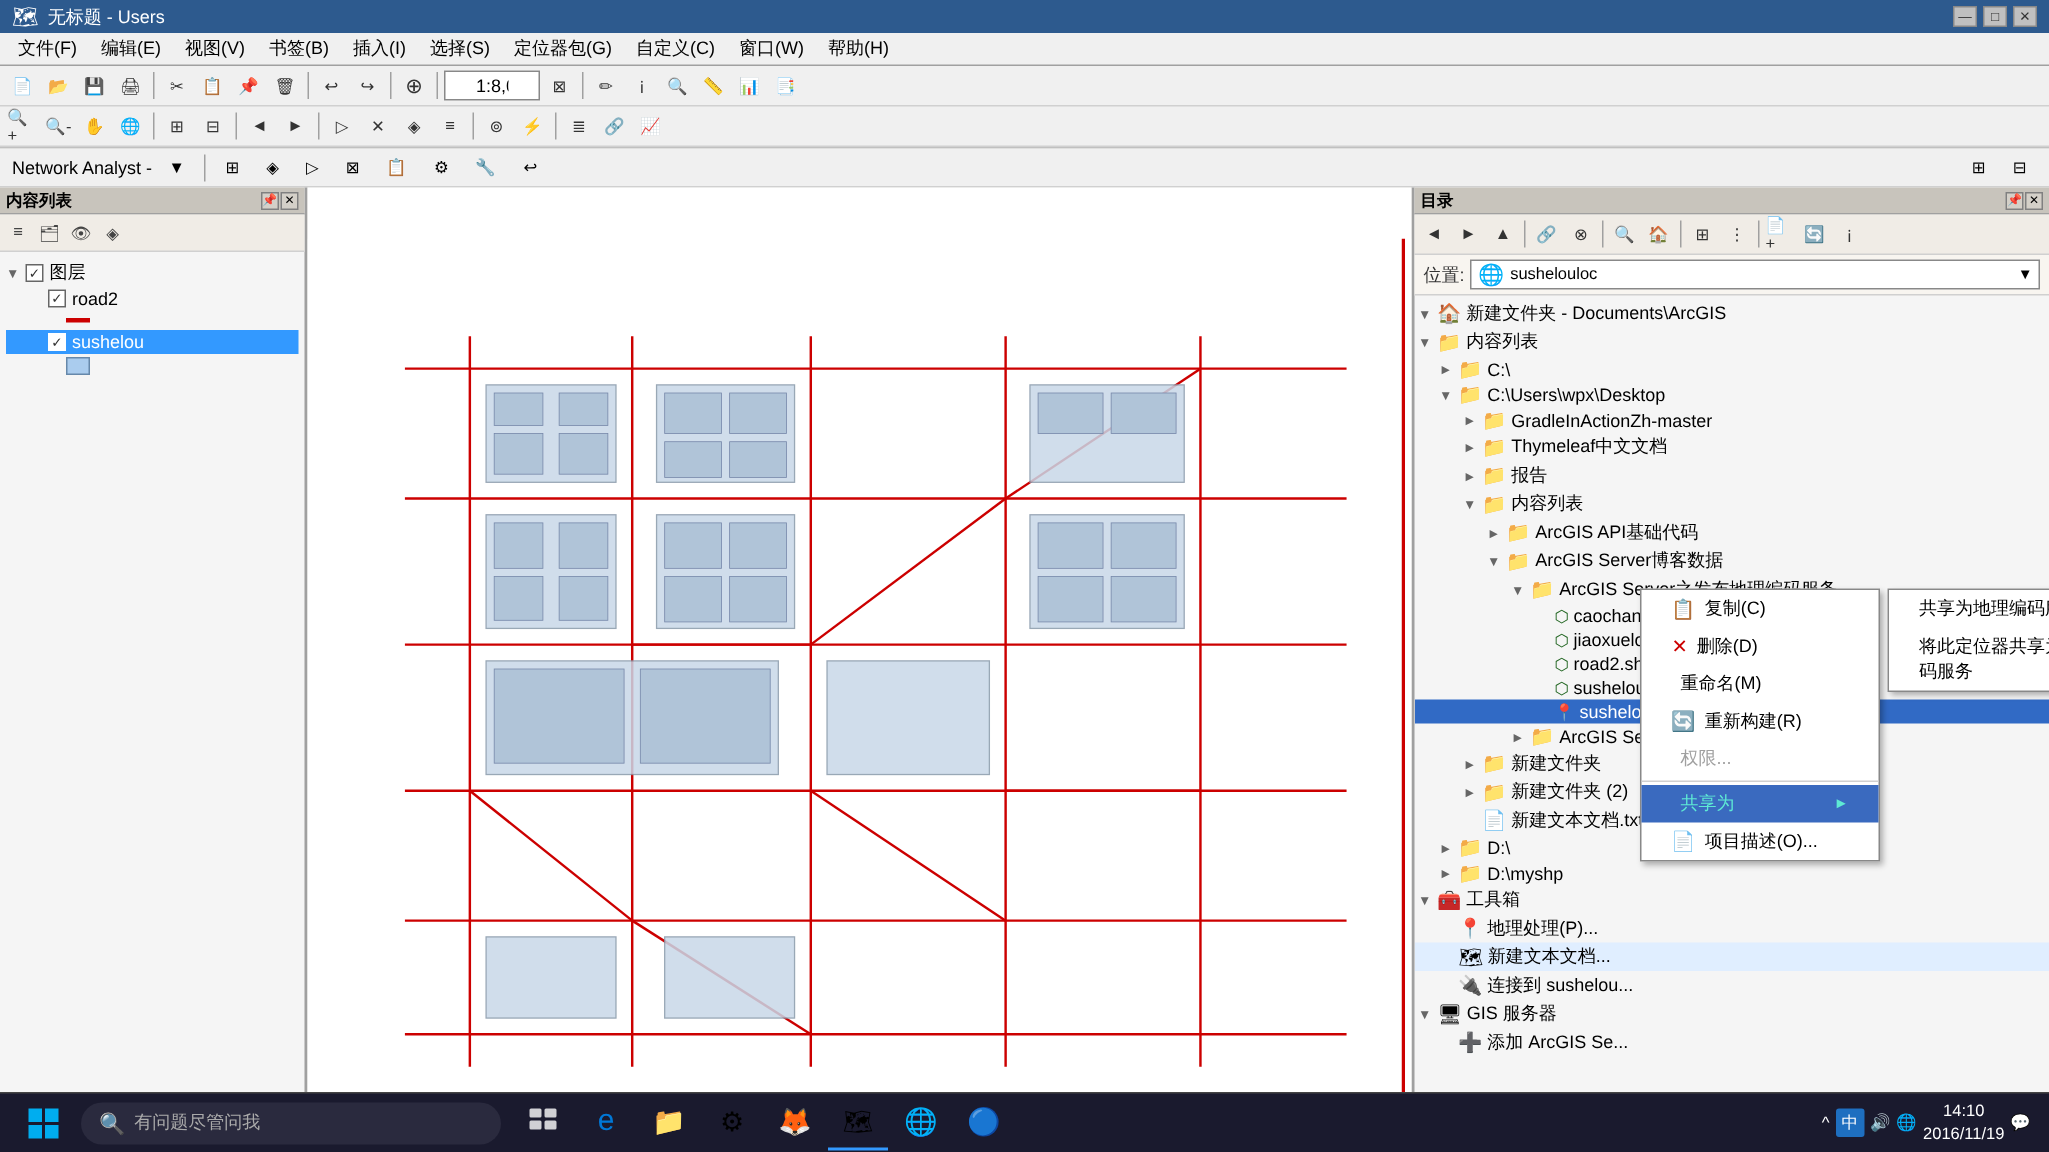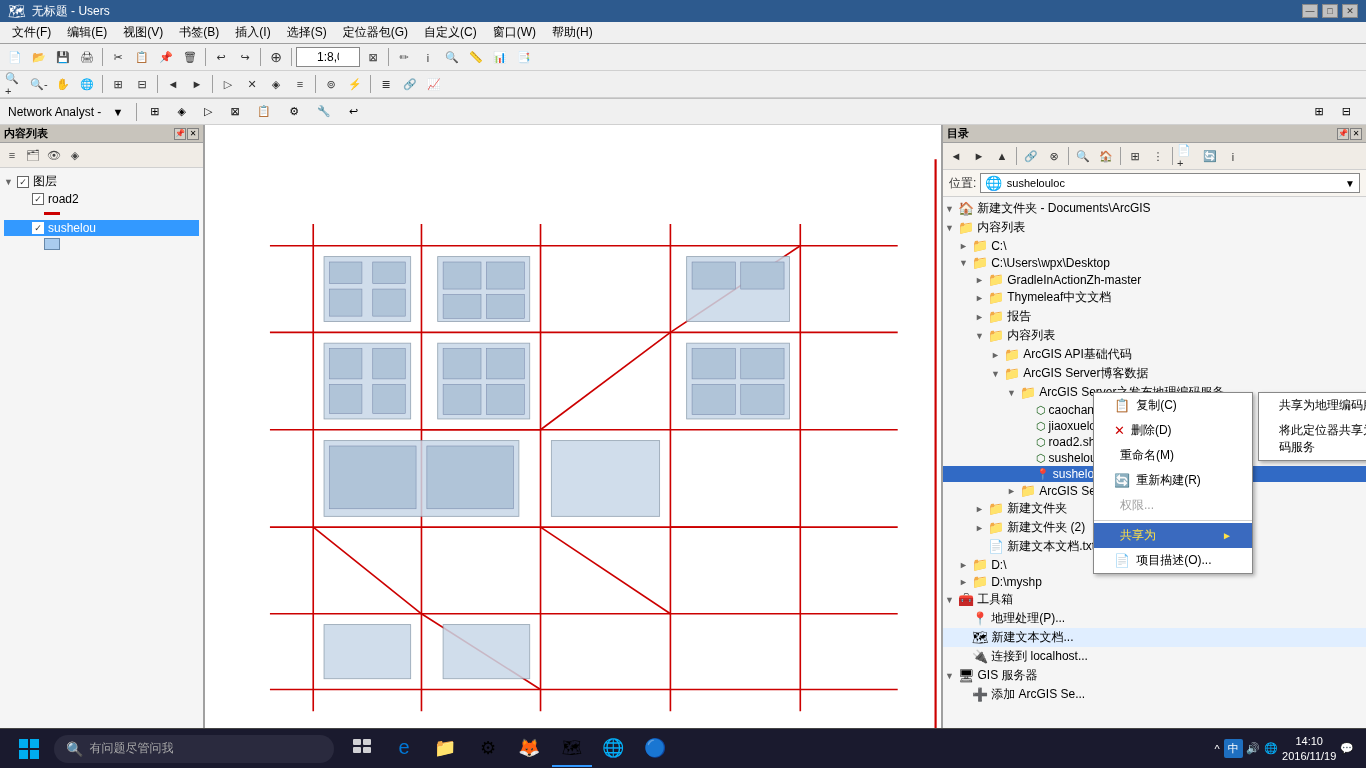--- a/index.html
+++ b/index.html
@@ -465,21 +465,21 @@
         <span>地理处理(P)...</span>
       </div>
       <div class="tree-item" style="padding-left: 16px; background: #e0eeff;">
         <span class="expand-btn"> </span>
         <span style="font-size:13px;">🗺</span>
         <span>新建文本文档...</span>
       </div>
       <div class="tree-item" style="padding-left: 16px;">
         <span class="expand-btn"> </span>
         <span style="font-size:13px;">🔌</span>
-        <span>连接到 localhost...</span>
+        <span>连接到 sushelou...</span>
       </div>
       <div class="tree-item">
         <span class="expand-btn">▼</span>
         <span style="font-size:13px;">🖥</span>
         <span>GIS 服务器</span>
       </div>
       <div class="tree-item" style="padding-left: 16px;">
         <span class="expand-btn"> </span>
         <span style="font-size:13px;">➕</span>
         <span>添加 ArcGIS Se...</span>
@@ -500,21 +500,21 @@
         </div>
         <div class="context-menu-item">
           <span style="font-size:13px;">🔄</span>
           <span>重新构建(R)</span>
         </div>
         <div class="context-menu-item disabled">
           <span style="font-size:13px;"> </span>
           <span>权限...</span>
         </div>
         <div class="context-menu-separator"></div>
-        <div class="context-menu-item active" style="background:#3a6abf;color:#fde047;">
+        <div class="context-menu-item active" style="background:#3a6abf;color:#5eead4;">
           <span style="font-size:13px;"> </span>
           <span>共享为</span>
           <span class="context-menu-arrow">►</span>
         </div>
         <div class="context-menu-item">
           <span style="font-size:13px;">📄</span>
           <span>项目描述(O)...</span>
         </div>
       </div>
 

